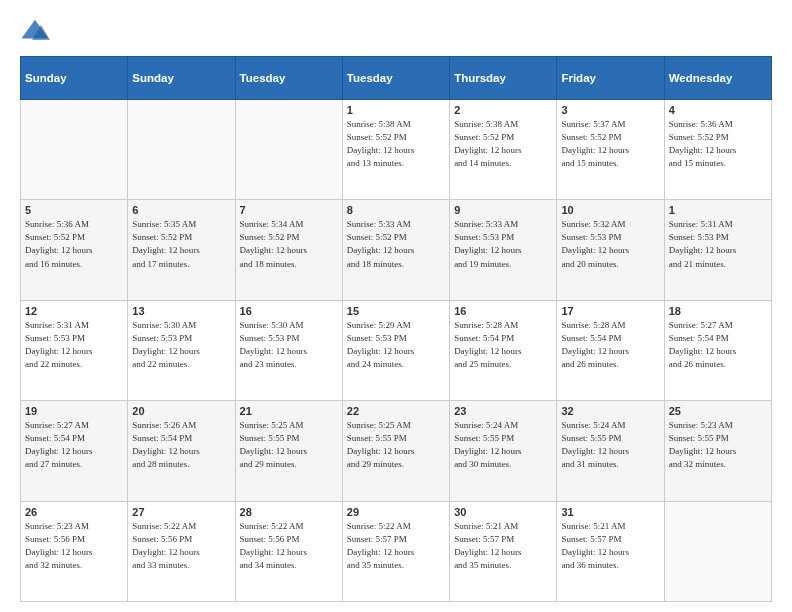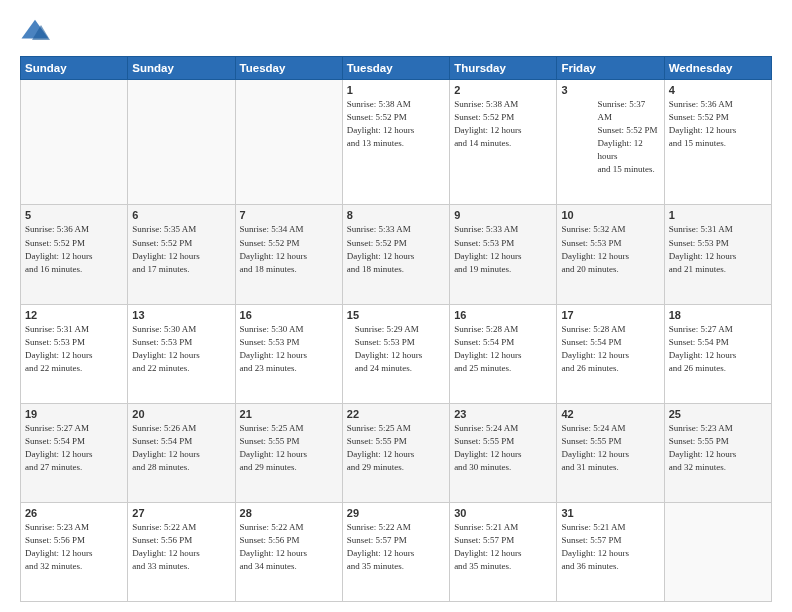--- a/index.html
+++ b/index.html
@@ -57,21 +57,21 @@
       width: 100%;
       border-collapse: collapse;
       flex: 1;
       table-layout: fixed;
     }
     .calendar thead th {
       background: #2a6db5;
       color: #fff;
       font-size: 11.5px;
       font-weight: bold;
-      padding: 5px 4px;
+      padding: 15px 4px;
       text-align: left;
       border: 1px solid #1a5a9a;
     }
     .calendar tbody td {
       border: 1px solid #ccc;
       vertical-align: top;
       padding: 4px 4px 4px 4px;
       font-size: 9.5px;
       color: #333;
       height: 80px;
@@ -144,21 +144,21 @@
           </td>
           <td>
             <span class="day-num">2</span>
             <div class="day-info" style="white-space: pre-line;">Sunrise: 5:38 AM
 Sunset: 5:52 PM
 Daylight: 12 hours
 and 14 minutes.</div>
           </td>
           <td>
             <span class="day-num">3</span>
-            <div class="day-info" style="white-space: pre-line; margin-left: 36px;">Sunrise: 5:37 AM
+            <div class="day-info" style="white-space: pre-line;">Sunrise: 5:37 AM
 Sunset: 5:52 PM
 Daylight: 12 hours
 and 15 minutes.</div>
           </td>
           <td>
             <span class="day-num">4</span>
             <div class="day-info" style="white-space: pre-line;">Sunrise: 5:36 AM
 Sunset: 5:52 PM
 Daylight: 12 hours
 and 15 minutes.</div>
@@ -232,21 +232,21 @@
           </td>
           <td>
             <span class="day-num">16</span>
             <div class="day-info" style="white-space: pre-line;">Sunrise: 5:30 AM
 Sunset: 5:53 PM
 Daylight: 12 hours
 and 23 minutes.</div>
           </td>
           <td>
             <span class="day-num">15</span>
-            <div class="day-info" style="white-space: pre-line; margin-left: 8px;">Sunrise: 5:29 AM
+            <div class="day-info" style="white-space: pre-line;">Sunrise: 5:29 AM
 Sunset: 5:53 PM
 Daylight: 12 hours
 and 24 minutes.</div>
           </td>
           <td>
             <span class="day-num">16</span>
             <div class="day-info" style="white-space: pre-line;">Sunrise: 5:28 AM
 Sunset: 5:54 PM
 Daylight: 12 hours
 and 25 minutes.</div>
@@ -296,21 +296,21 @@
 and 29 minutes.</div>
           </td>
           <td>
             <span class="day-num">23</span>
             <div class="day-info" style="white-space: pre-line;">Sunrise: 5:24 AM
 Sunset: 5:55 PM
 Daylight: 12 hours
 and 30 minutes.</div>
           </td>
           <td>
-            <span class="day-num">42</span>
+            <span class="day-num">32</span>
             <div class="day-info" style="white-space: pre-line;">Sunrise: 5:24 AM
 Sunset: 5:55 PM
 Daylight: 12 hours
 and 31 minutes.</div>
           </td>
           <td>
             <span class="day-num">25</span>
             <div class="day-info" style="white-space: pre-line;">Sunrise: 5:23 AM
 Sunset: 5:55 PM
 Daylight: 12 hours

